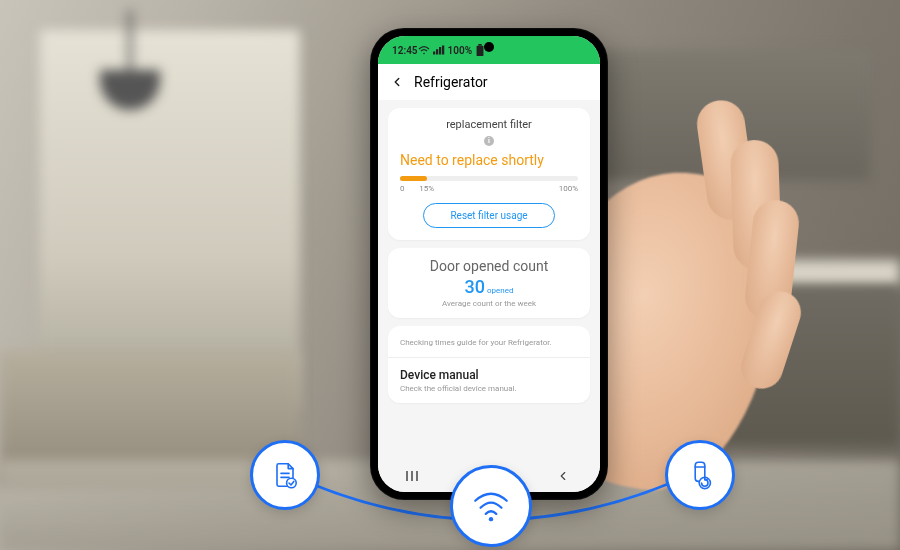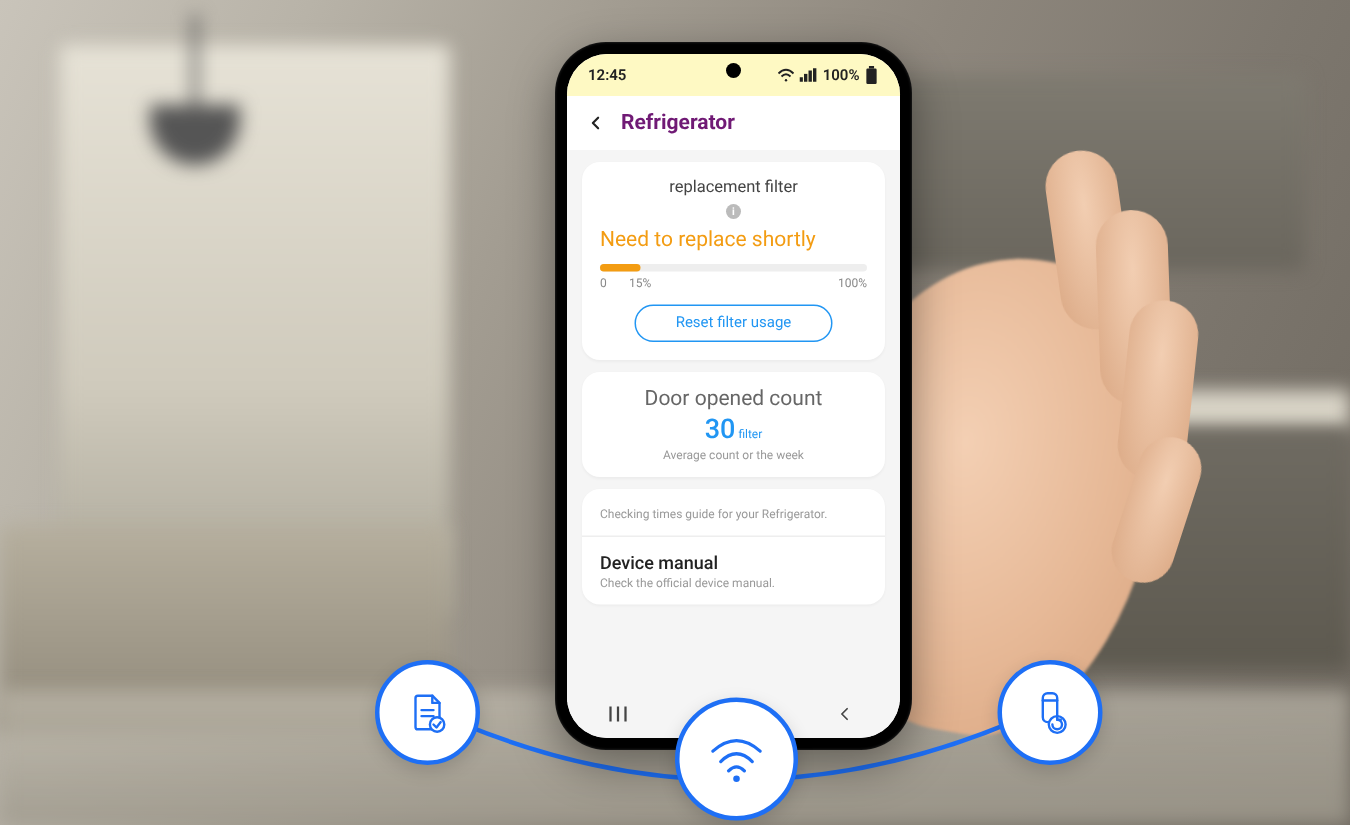--- a/index.html
+++ b/index.html
@@ -25,28 +25,28 @@
   .f2{right:30px;top:110px;width:48px;height:130px;transform:rotate(-2deg);}
   .f3{right:15px;top:170px;width:46px;height:120px;transform:rotate(6deg);}
   .f4{right:18px;top:260px;width:42px;height:100px;transform:rotate(18deg);}
 
   
   .phone{position:absolute;left:370px;top:28px;width:238px;height:472px;background:#000;border-radius:34px;box-shadow:0 10px 30px rgba(0,0,0,0.4),inset 0 0 2px rgba(255,255,255,0.2);z-index:5;}
   .screen{position:absolute;left:8px;top:8px;right:8px;bottom:8px;background:#f5f5f5;border-radius:27px;overflow:hidden;}
   .camera-hole{position:absolute;top:14px;left:50%;transform:translateX(-50%);width:10px;height:10px;background:#000;border-radius:50%;z-index:10;}
 
   
-  .status-bar{height:28px;display:flex;align-items:center;justify-content:space-between;padding:0 14px;font-size:10px;font-weight:600;color:#222;background:#fef9c3;}
+  .status-bar{height:28px;display:flex;align-items:center;padding:0 14px;font-size:10px;font-weight:600;color:#222;background:#22c55e;}
   .status-right{display:flex;align-items:center;gap:3px;}
   .status-right svg{display:block;}
 
   
   .app-header{height:36px;background:#fff;display:flex;align-items:center;padding:0 10px;gap:8px;}
   .back-arrow{width:18px;height:18px;display:flex;align-items:center;justify-content:center;cursor:pointer;}
-  .header-title{font-size:14px;font-weight:700;color:#701a75;}
+  .header-title{font-size:14px;font-weight:400;color:#000000;}
 
   
   .content{background:#f5f5f5;padding:8px 10px 0;height:calc(100% - 28px - 36px - 32px);overflow:hidden;}
   .card{background:#fff;border-radius:12px;padding:10px 12px;margin-bottom:8px;box-shadow:0 1px 2px rgba(0,0,0,0.04);}
   .filter-row{display:flex;align-items:center;gap:5px;font-size:11px;color:#444;flex-direction:column;}
   .info-icon{width:10px;height:10px;border-radius:50%;background:#bbb;color:#fff;font-size:7px;display:flex;align-items:center;justify-content:center;font-weight:bold;}
   .warning{color:#f39c12;font-size:14px;margin:6px 0 8px;}
   .progress-wrap{position:relative;height:5px;background:#eee;border-radius:3px;margin-bottom:3px;}
   .progress-fill{position:absolute;left:0;top:0;height:5px;background:#f39c12;border-radius:3px;}
   .progress-labels{display:flex;justify-content:space-between;font-size:8px;color:#888;position:relative;}
@@ -153,21 +153,21 @@
             <span>0</span>
             <span class="progress-mid">15%</span>
             <span>100%</span>
           </div>
           <div class="reset-btn">Reset filter usage</div>
         </div>
 
         <div class="card door-card">
           <div class="door-title">Door opened count</div>
           <div>
-            <span class="door-count">30</span><span class="door-unit">filter</span>
+            <span class="door-count">30</span><span class="door-unit">opened</span>
           </div>
           <div class="door-sub">Average count or the week</div>
         </div>
 
         <div class="card" style="padding:0;">
           <div class="link-card">
             <div class="link-sub">Checking times guide for your Refrigerator.</div>
           </div>
           <div class="divider"></div>
           <div class="link-card">

